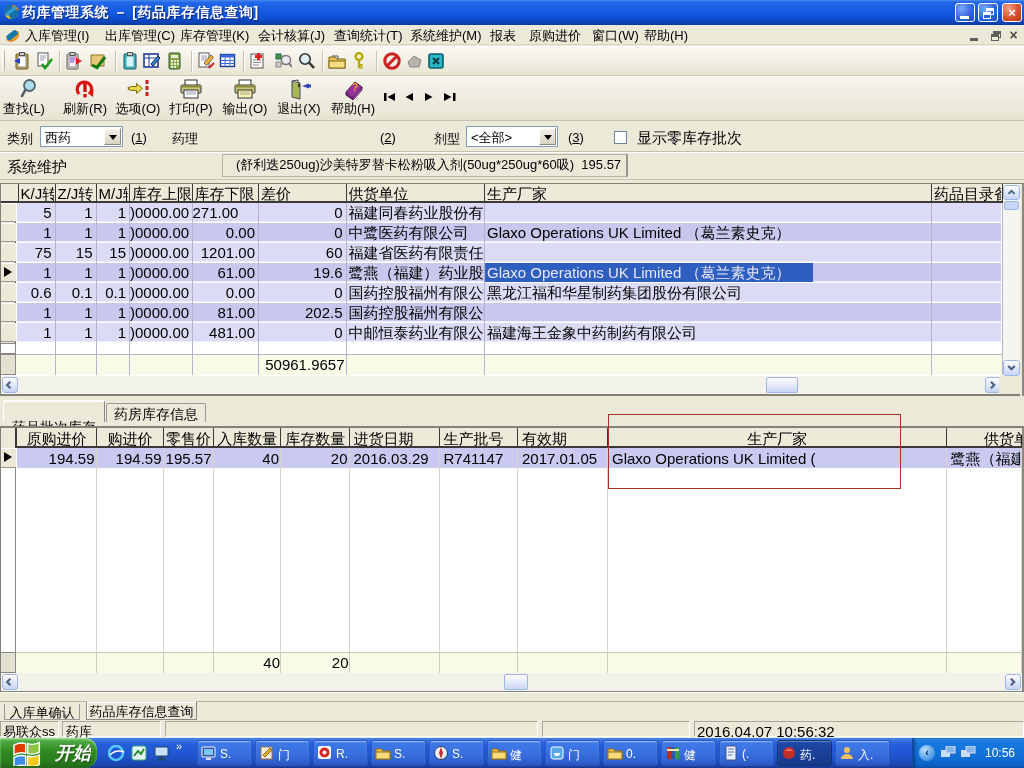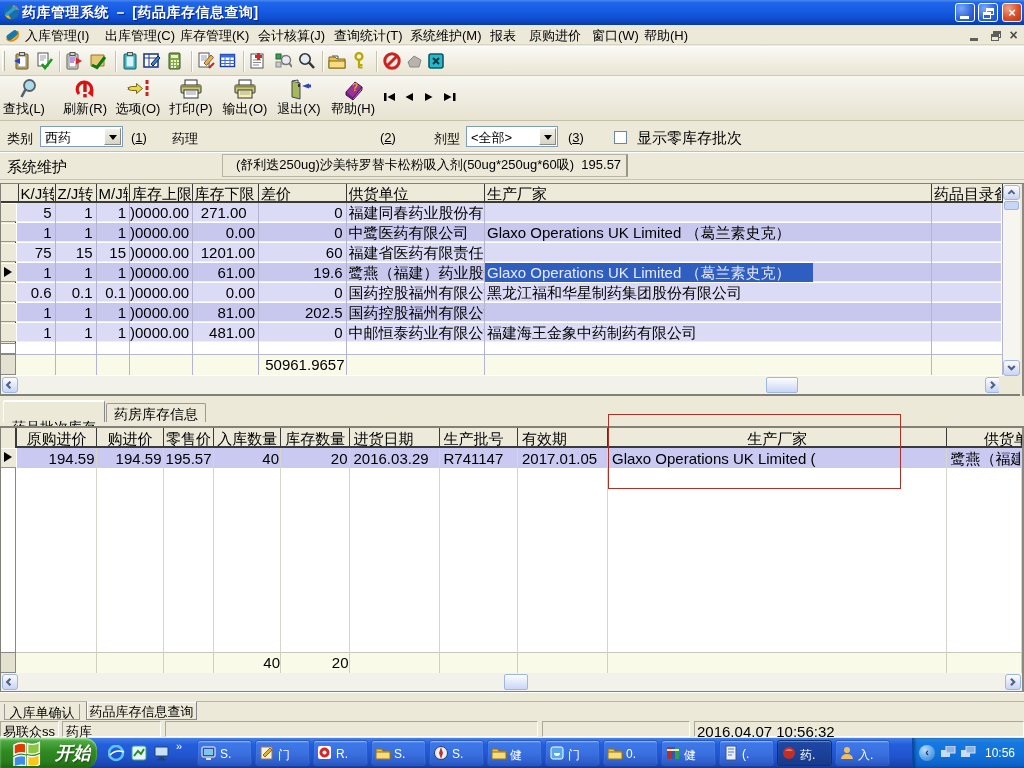--- a/index.html
+++ b/index.html
@@ -270,21 +270,21 @@
 <div class="a" style="left:344.5px;top:0;width:1px;height:19px;background:#3a3a38"></div>
 <div class="a" style="left:483px;top:0;width:1px;height:19px;background:#3a3a38"></div>
 <div class="a" style="left:930px;top:0;width:1px;height:19px;background:#3a3a38"></div>
 <div class="a" style="left:1001px;top:0;width:1px;height:19px;background:#3a3a38"></div>
 <div class="a" style="left:0;top:19px;width:14.5px;height:155px;background:#ECE9D8;border-right:1px solid #3a3a38"></div>
 <div class="a" style="left:15.5px;top:19px;width:984px;height:19px;background:#DBDBF5;border-bottom:1px solid #EEEEFA"></div>
 <div class="a tx" style="left:17.5px;top:20px;width:33.0px;text-align:right">5</div>
 <div class="a tx" style="left:54.5px;top:20px;width:37.0px;text-align:right">1</div>
 <div class="a tx" style="left:95.5px;top:20px;width:29.5px;text-align:right">1</div>
 <div class="a tx" style="left:129px;top:20px;width:58.5px;text-align:right">)0000.00</div>
-<div class="a tx" style="left:191.5px;top:20px;width:62.5px;text-align:center">271.00</div>
+<div class="a tx" style="left:191.5px;top:20px;width:62.5px;text-align:left">271.00</div>
 <div class="a tx" style="left:258px;top:20px;width:83.5px;text-align:right">0</div>
 <div class="a tx" style="left:347.5px;top:20px;width:136.5px">福建同春药业股份有限公司</div>
 <div class="a" style="left:0;top:19px;width:14.5px;height:19px;background:#ECE9D8;border-top:1px solid #fff;border-bottom:1px solid #9a968a"></div>
 <div class="a" style="left:15.5px;top:39px;width:984px;height:19px;background:#C8C8EE;border-bottom:1px solid #EEEEFA"></div>
 <div class="a tx" style="left:17.5px;top:40px;width:33.0px;text-align:right">1</div>
 <div class="a tx" style="left:54.5px;top:40px;width:37.0px;text-align:right">1</div>
 <div class="a tx" style="left:95.5px;top:40px;width:29.5px;text-align:right">1</div>
 <div class="a tx" style="left:129px;top:40px;width:58.5px;text-align:right">)0000.00</div>
 <div class="a tx" style="left:191.5px;top:40px;width:62.5px;text-align:right">0.00</div>
 <div class="a tx" style="left:258px;top:40px;width:83.5px;text-align:right">0</div>

